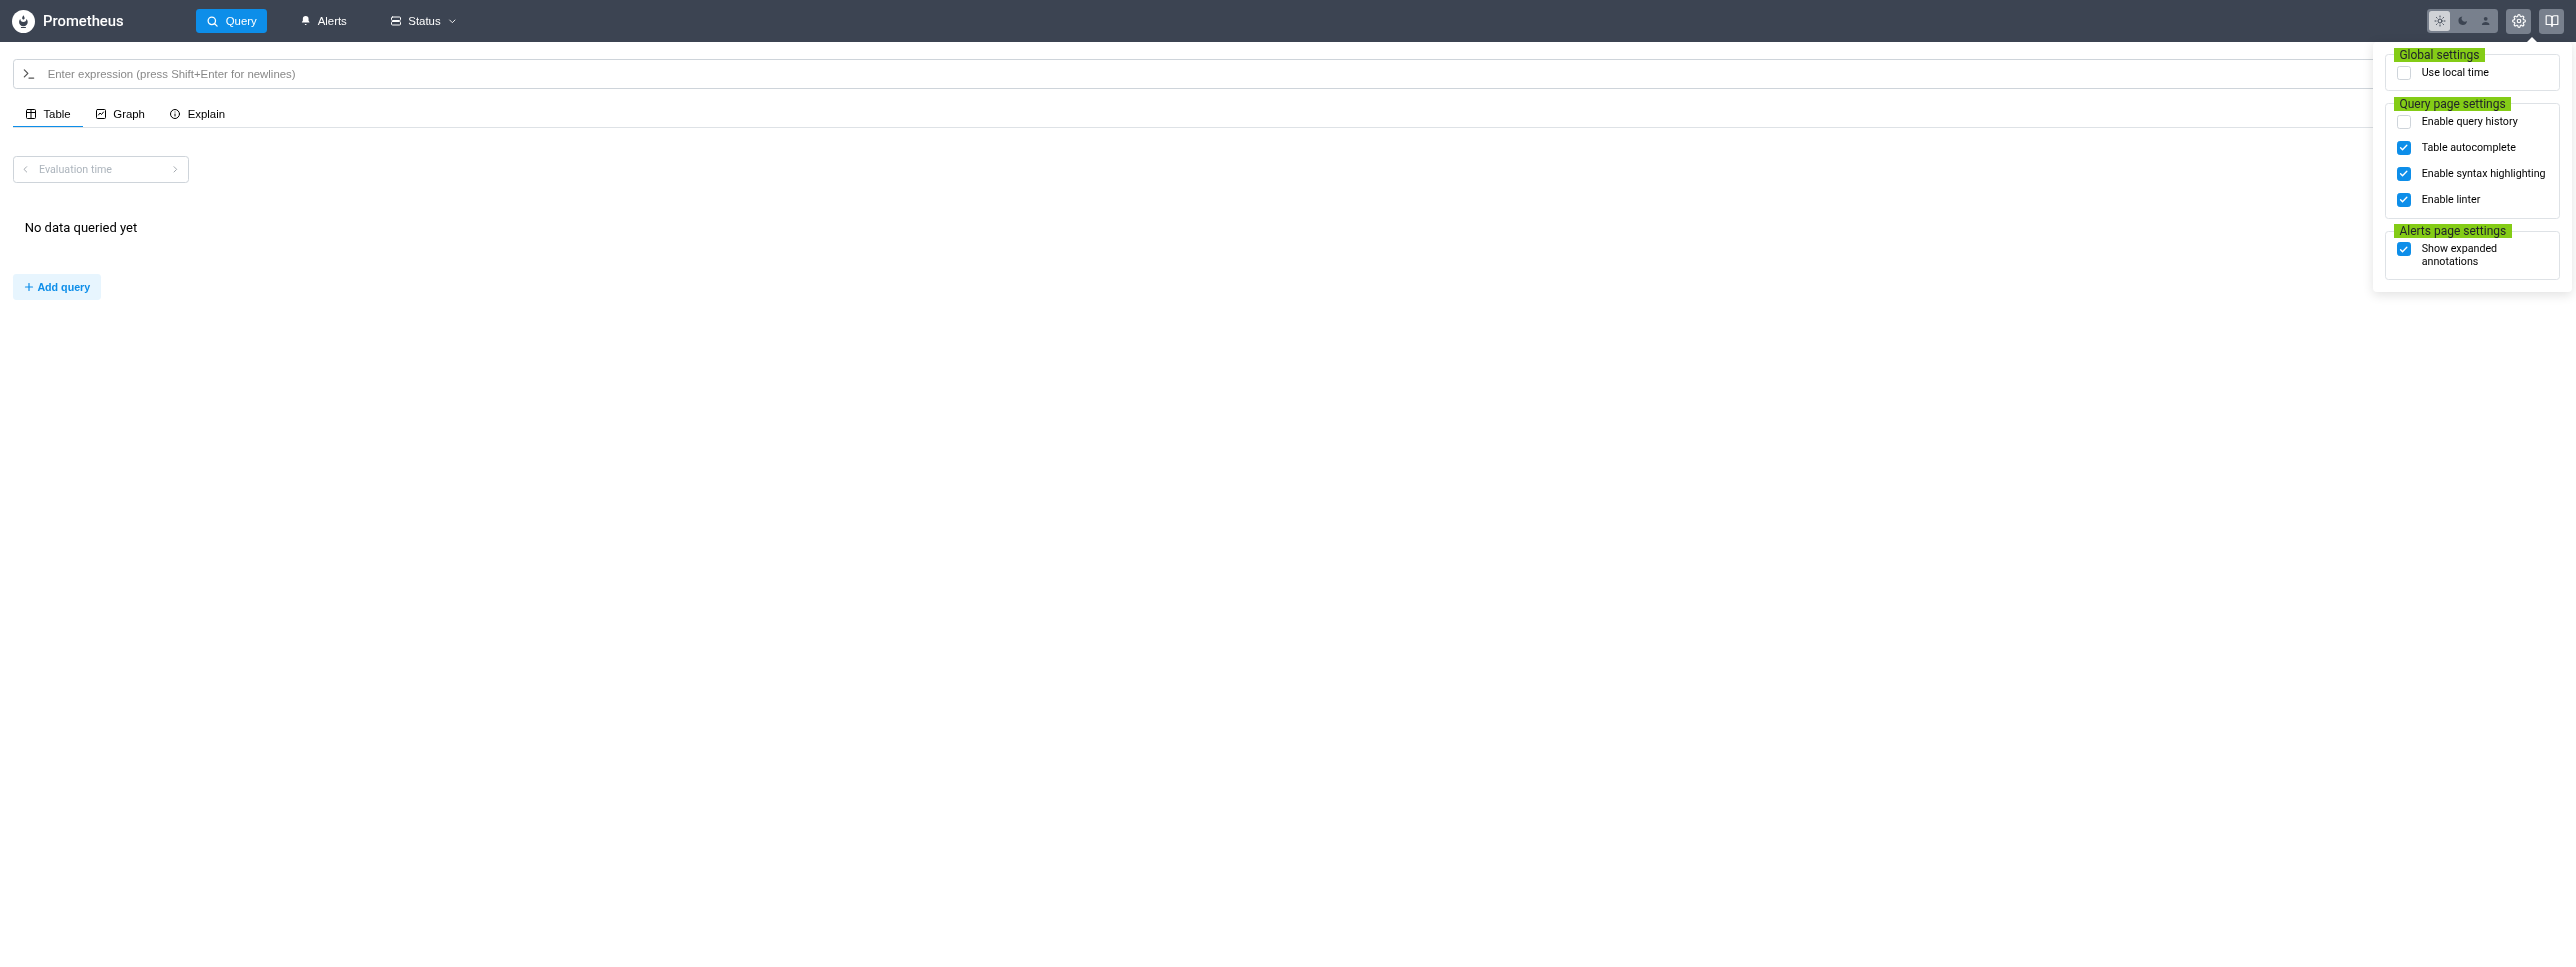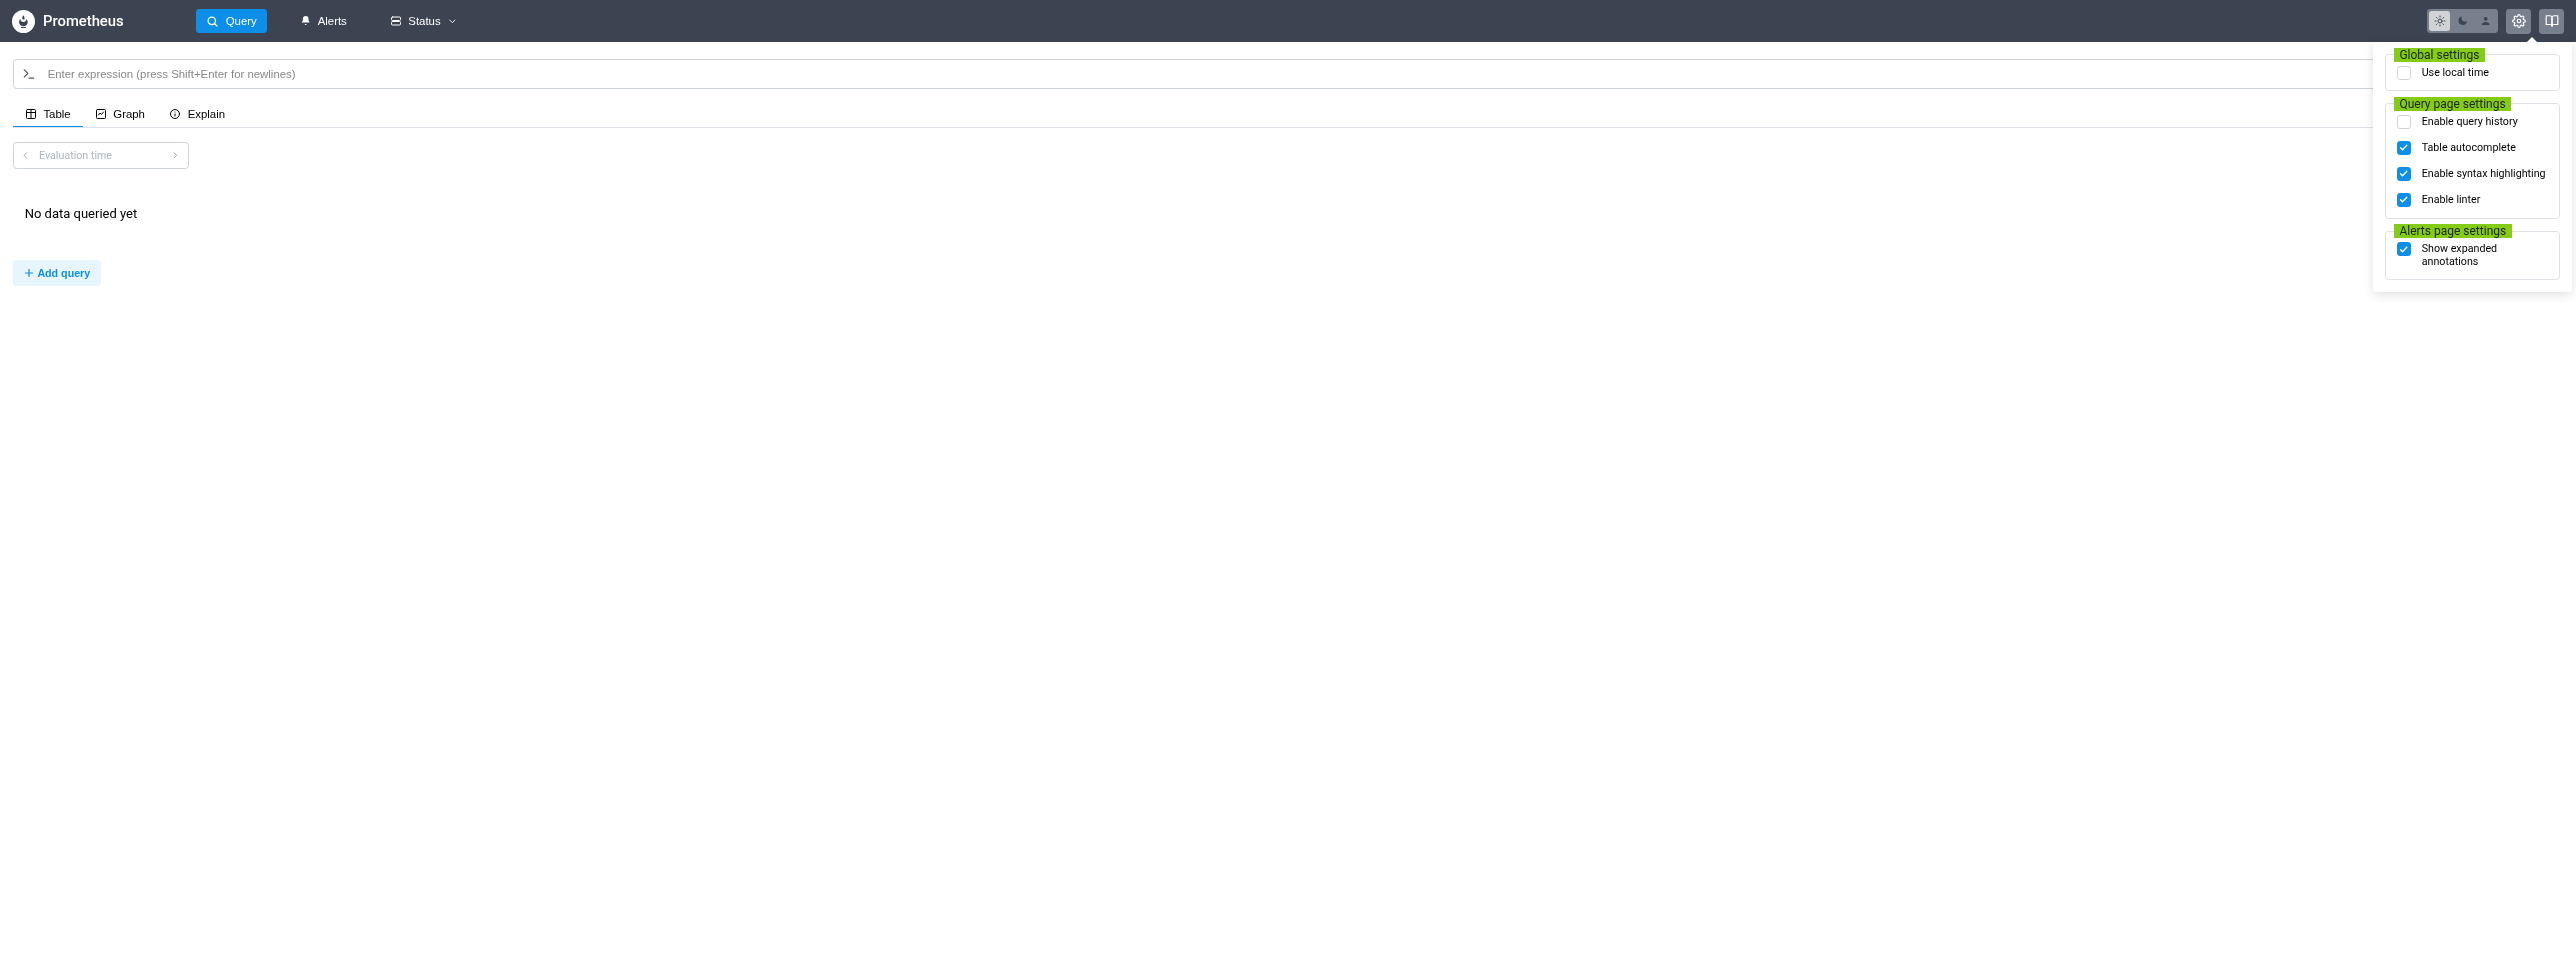--- a/index.html
+++ b/index.html
@@ -149,21 +149,21 @@
     .tab.active::after {
       content: "";
       position: absolute;
       left: 0;
       right: 0;
       bottom: -0.7px;
       height: 1.3px;
       background: #0d8ee9;
     }
     .eval-time-wrap {
-      margin-top: 14px;
+      margin-top: 28px;
     }
     .eval-time {
       display: inline-flex;
       align-items: center;
       border: 0.7px solid #ced4da;
       border-radius: 3.4px;
       height: 27.5px;
       width: 176px;
     }
     .eval-time-arrow {

